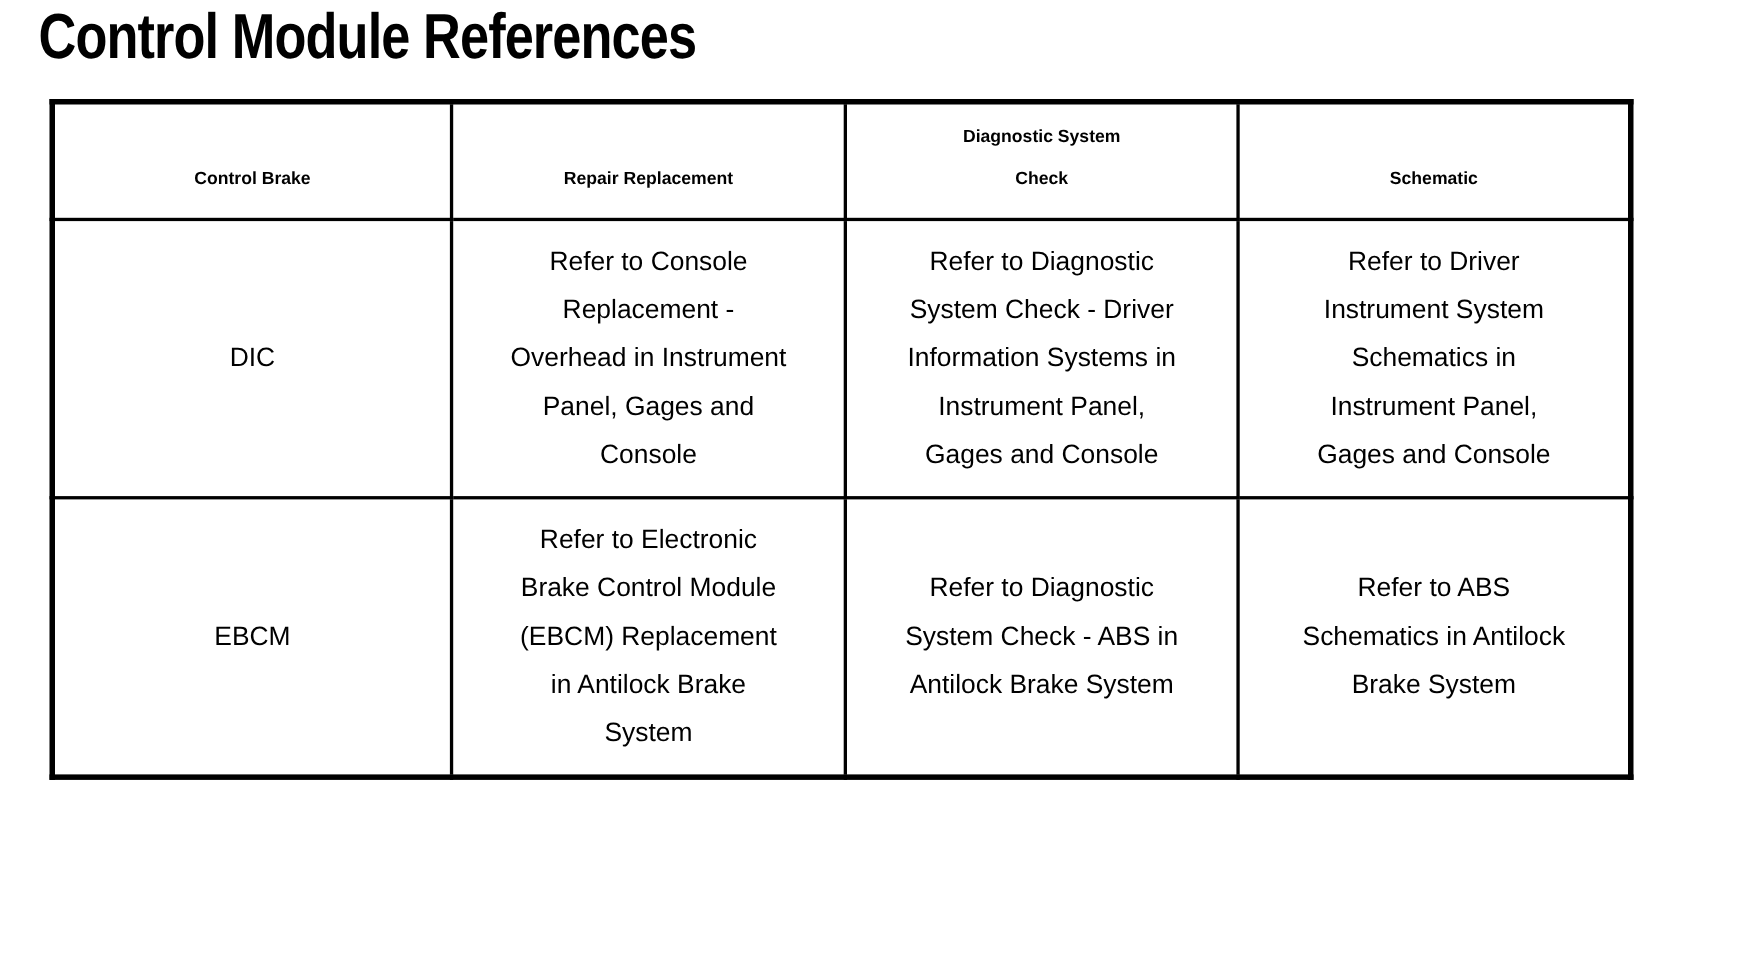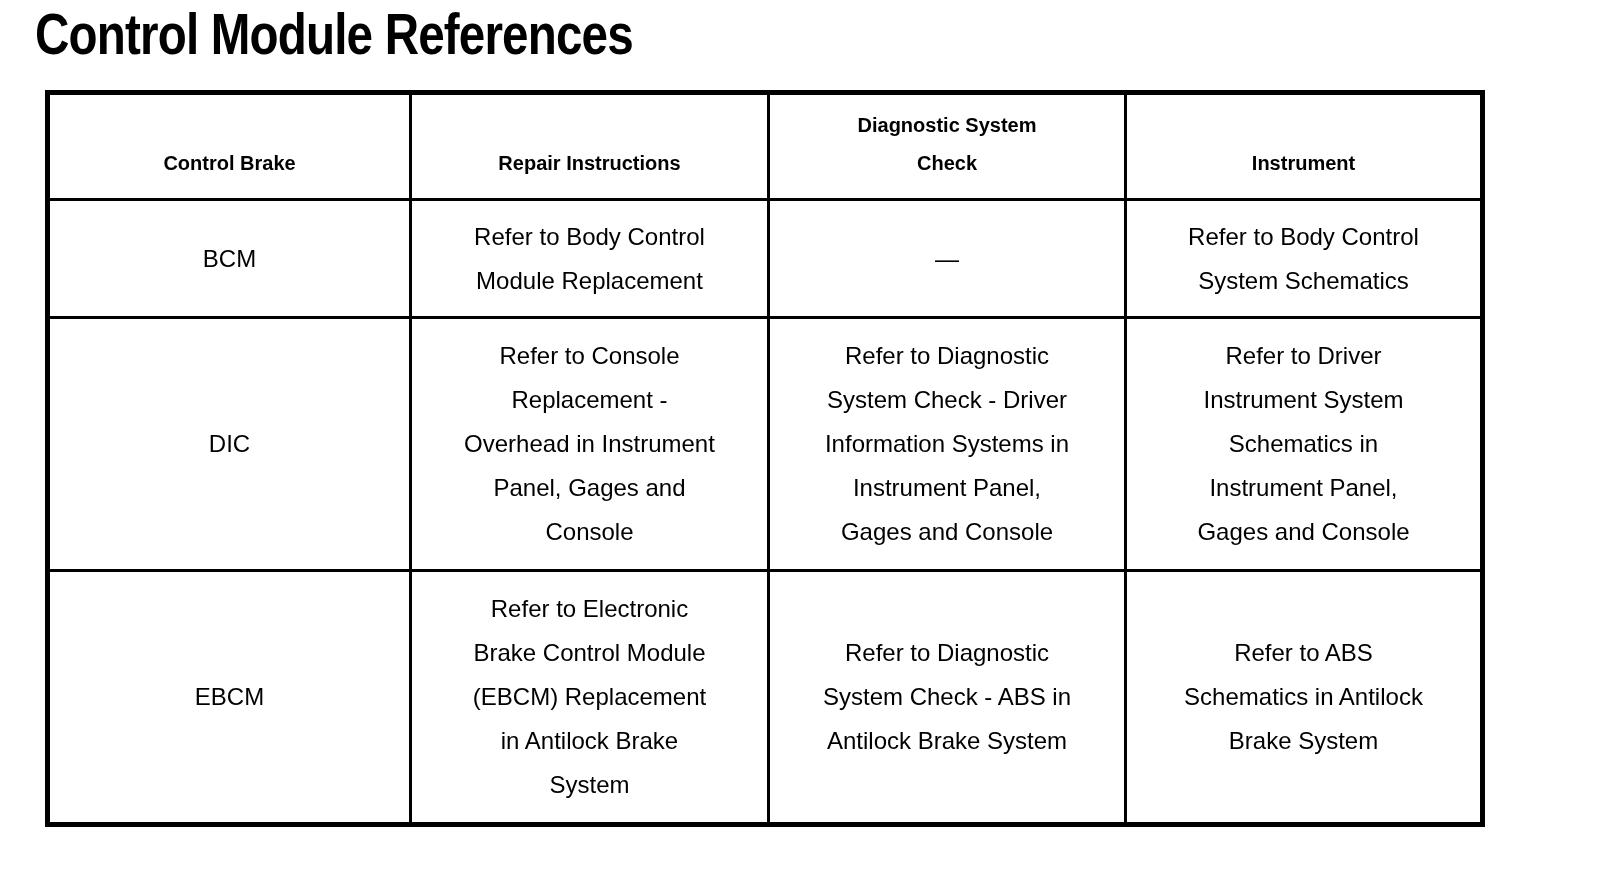--- a/index.html
+++ b/index.html
@@ -43,21 +43,21 @@
     border: 3px solid #000000;
     text-align: center;
     white-space: pre-line;
     padding: 0 8px;
     overflow: hidden;
   }
   .ref-table th {
     vertical-align: bottom;
     padding-bottom: 16px;
     font-weight: bold;
-    font-size: 20px;
+    font-size: 16px;
     line-height: 38px;
   }
   .ref-table td {
     vertical-align: middle;
     font-weight: normal;
     font-size: 24px;
     line-height: 44px;
   }
   tr.header-row   { height: 107px; }
   tr.row-bcm      { height: 118px; }
@@ -74,35 +74,27 @@
   <table class="ref-table">
     <colgroup>
       <col style="width:363px">
       <col style="width:358px">
       <col style="width:357px">
       <col style="width:357px">
     </colgroup>
     <thead>
       <tr class="header-row">
         <th>Control Brake</th>
-        <th>Repair Instructions</th>
+        <th>Repair Replacement</th>
         <th>Diagnostic System
 Check</th>
-        <th>Instrument</th>
+        <th>Schematic</th>
       </tr>
     </thead>
     <tbody>
-      <tr class="row-bcm">
-        <td>BCM</td>
-        <td>Refer to Body Control
-Module Replacement</td>
-        <td>—</td>
-        <td>Refer to Body Control
-System Schematics</td>
-      </tr>
       <tr class="row-dic">
         <td>DIC</td>
         <td>Refer to Console
 Replacement -
 Overhead in Instrument
 Panel, Gages and
 Console</td>
         <td>Refer to Diagnostic
 System Check - Driver
 Information Systems in

